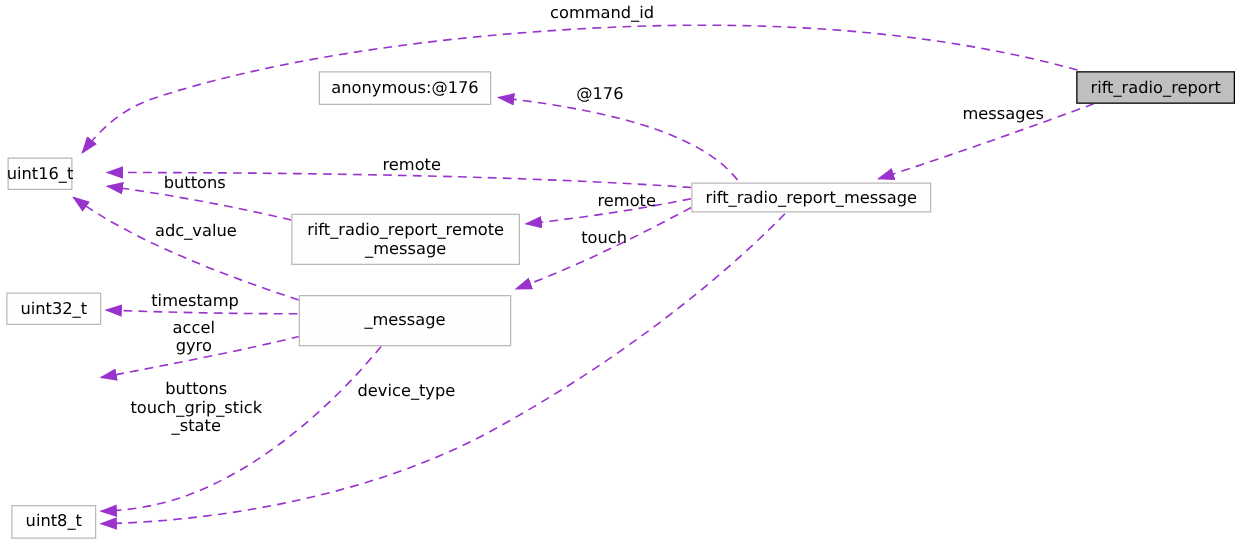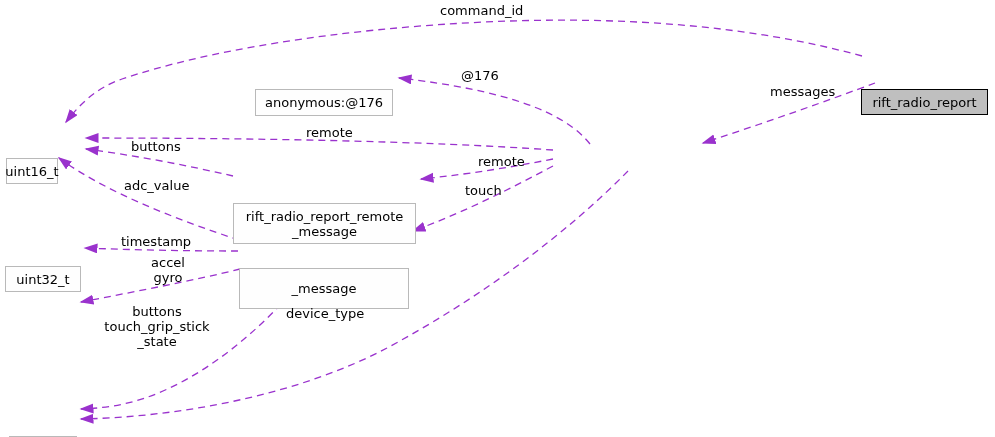--- a/index.html
+++ b/index.html
@@ -29,21 +29,20 @@
     color: #000000;
     font-size: 13px;
     line-height: 15px;
     display: flex;
     flex-direction: column;
     align-items: center;
     justify-content: center;
     text-align: center;
     white-space: nowrap;
     cursor: pointer;
-    margin-top: 32px;
   }
   .node.highlight {
     background: #bfbfbf;
     border: 1.5px solid #000000;
   }
   .elabel {
     position: absolute;
     color: #000000;
     font-size: 13px;
     line-height: 15px;
@@ -95,20 +94,23 @@
 
   <div class="node" style="left:239px; top:236px; width:170px; height:41px">
     <span>_message</span>
   </div>
 
 
   <div class="node" style="left:9px; top:404px; width:68px; height:27px">
     <span>uint8_t</span>
   </div>
 
+  <div class="node" style="left:553px; top:146px; width:192px; height:24px">
+    <span>rift_radio_report_message</span>
+  </div>
 
   <div class="node highlight" style="left:861px; top:57px; width:127px; height:26px">
     <span>rift_radio_report</span>
   </div>
 
   <span class="elabel" style="left:440px; top:3px">command_id</span>
 
   <span class="elabel" style="left:461px; top:68px">@176</span>
 
   <span class="elabel" style="left:770px; top:84px">messages</span>
@@ -118,21 +120,21 @@
   <span class="elabel" style="left:131px; top:139px">buttons</span>
 
   <span class="elabel" style="left:478px; top:154px">remote</span>
 
   <span class="elabel" style="left:465px; top:183px">touch</span>
 
   <span class="elabel" style="left:124px; top:178px">adc_value</span>
 
   <span class="elabel" style="left:121px; top:234px">timestamp</span>
 
-  <span class="elabel center" style="left:128px; top:255px; width:80px">
+  <span class="elabel center" style="left:115px; top:255px; width:80px">
     <span style="display:block">accel</span>
     <span style="display:block">gyro</span>
   </span>
 
   <span class="elabel center" style="left:92px; top:304px; width:130px">
     <span style="display:block">buttons</span>
     <span style="display:block">touch_grip_stick</span>
     <span style="display:block">_state</span>
   </span>
 

